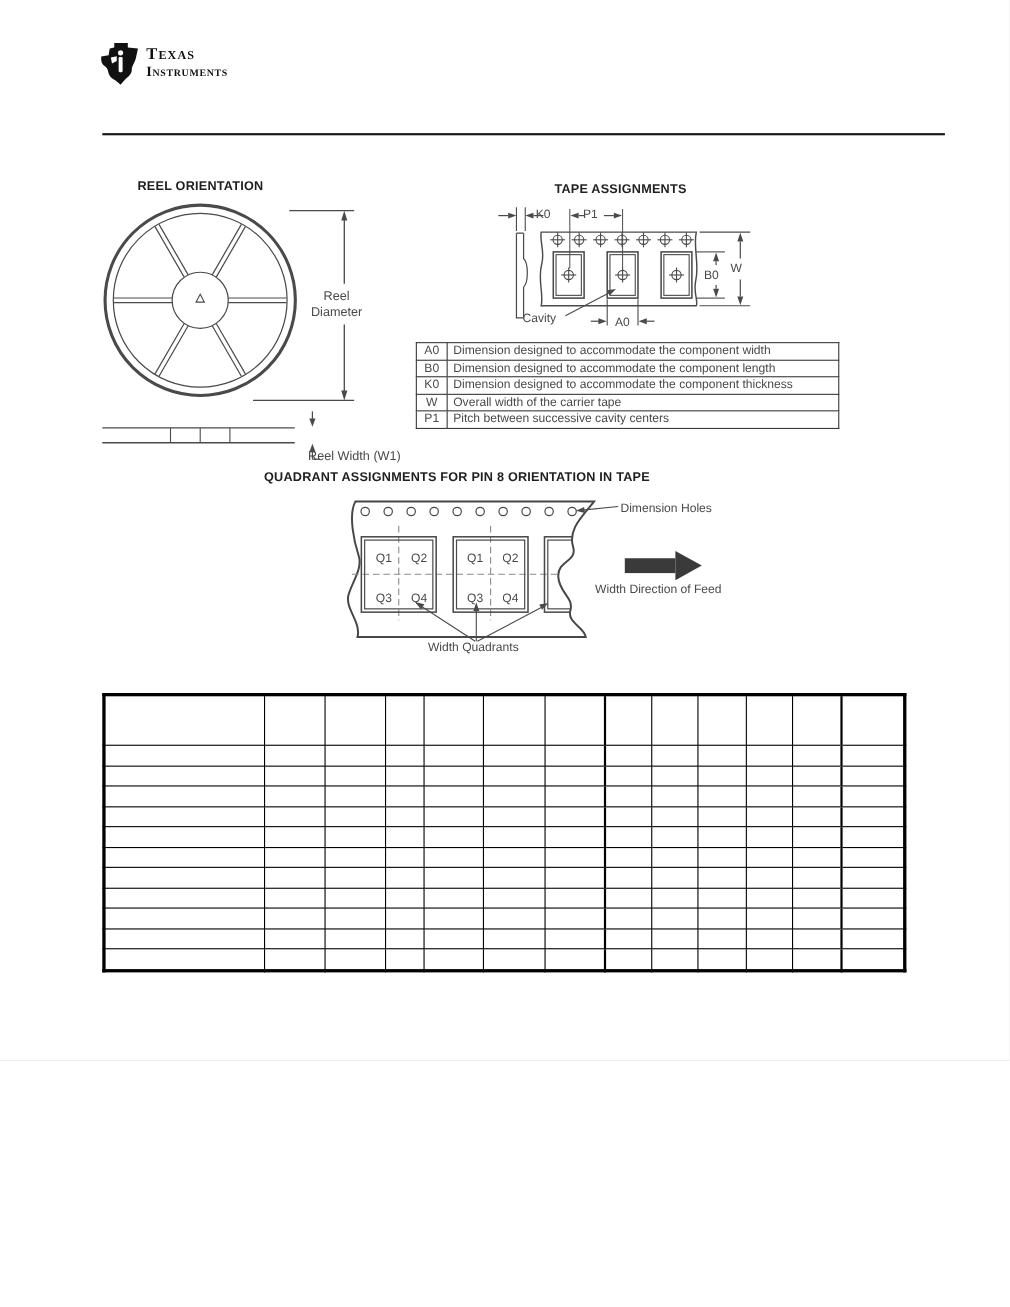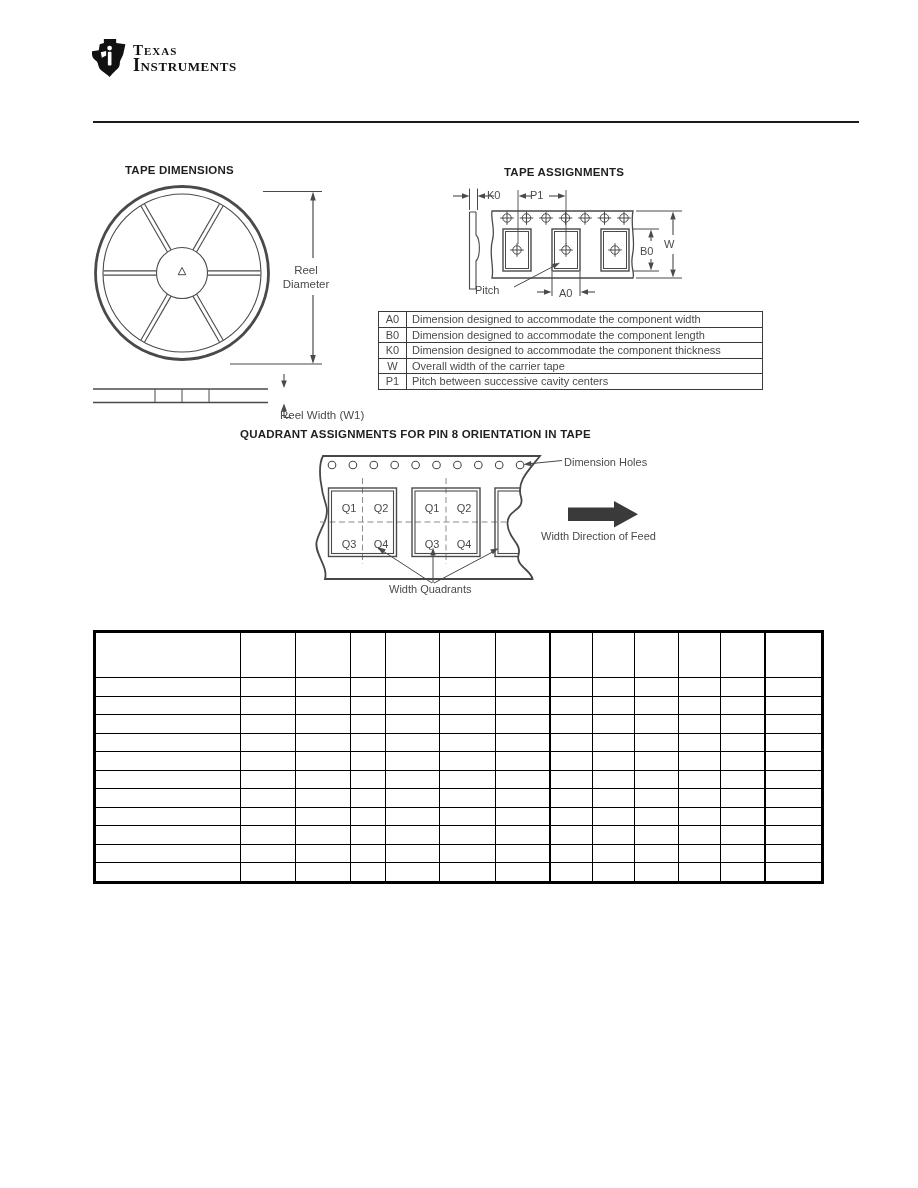--- a/index.html
+++ b/index.html
@@ -21,21 +21,21 @@
     transform:translate(-50%,-50%);
   }
   .center2{
     position:absolute;font-size:11.5px;color:#4a4a4a;text-align:center;
     line-height:14px;width:64px;
   }
   
   .logo-text{position:absolute;left:133px;top:43px;color:#111111;
     font-family:"Liberation Serif", serif;font-weight:bold;}
   .logo-text .l1{font-size:15px;font-variant:small-caps;letter-spacing:1px;line-height:15px;}
-  .logo-text .l2{font-size:18px;font-variant:small-caps;letter-spacing:0.6px;line-height:14px;}
+  .logo-text .l2{font-size:13px;font-variant:small-caps;letter-spacing:0.6px;line-height:14px;}
   
   table.defs{
     position:absolute;left:378px;top:311px;width:385px;
     border-collapse:collapse;font-size:11px;color:#4a4a4a;table-layout:fixed;
   }
   table.defs td{
     border:1.4px solid #3a3a3a;height:14.5px;padding:0 0 0 5px;
     overflow:hidden;white-space:nowrap;
   }
   table.defs td.term{width:27px;text-align:center;padding:0;}
@@ -65,21 +65,21 @@
       <path d="M 9 13 L 14.2 11.8 L 14.2 16 L 10 18.2 Z" fill="#ffffff"></path>
     </svg>
   </div>
   <div class="logo-text">
     <div class="l1">Texas</div>
     <div class="l2">Instruments</div>
   </div>
 
   <div class="rule" style="left:93px;top:121px;width:766px;height:2px;"></div>
 
-  <div class="diagram-title" style="left:125px;top:164px;">TAPE DIMENSIONS</div>
+  <div class="diagram-title" style="left:125px;top:164px;">REEL ORIENTATION</div>
 
   <svg style="left:85px;top:175px;" width="320" height="255" viewBox="0 0 320 255">
 
     <circle cx="97" cy="98" r="86.5" class="ln" stroke-width="2.8"></circle>
     <circle cx="97" cy="98" r="79" class="ln" stroke-width="1.1"></circle>
     <circle cx="97" cy="98" r="25.5" class="ln" stroke-width="1.1"></circle>
     <path d="M 97 92.5 L 93.2 99.7 L 100.8 99.7 Z" class="ln" stroke-width="1"></path>
     <g class="ln" stroke-width="1.1">
       <g>
           <line x1="122.5" y1="95.9" x2="175.5" y2="95.9"></line>
@@ -233,21 +233,21 @@
 
     <line x1="69" y1="104" x2="112" y2="81.5" class="ln" stroke-width="1"></line>
     <polygon points="115,79.8 109.2,85.6 106.8,80.9" class="fill"></polygon>
   </svg>
 
   <div class="dlabel" style="left:487px;top:189px;">K0</div>
   <div class="dlabel" style="left:530px;top:189px;">P1</div>
   <div class="dlabel" style="left:640px;top:245px;">B0</div>
   <div class="dlabel" style="left:664px;top:238px;">W</div>
   <div class="dlabel" style="left:559px;top:287px;">A0</div>
-  <div class="dlabel" style="left:475px;top:284px;">Pitch</div>
+  <div class="dlabel" style="left:475px;top:284px;">Cavity</div>
 
   <table class="defs">
     <tbody>
         <tr>
           <td class="term">A0</td>
           <td>Dimension designed to accommodate the component width</td>
         </tr>
     <tr>
           <td class="term">B0</td>
           <td>Dimension designed to accommodate the component length</td>

